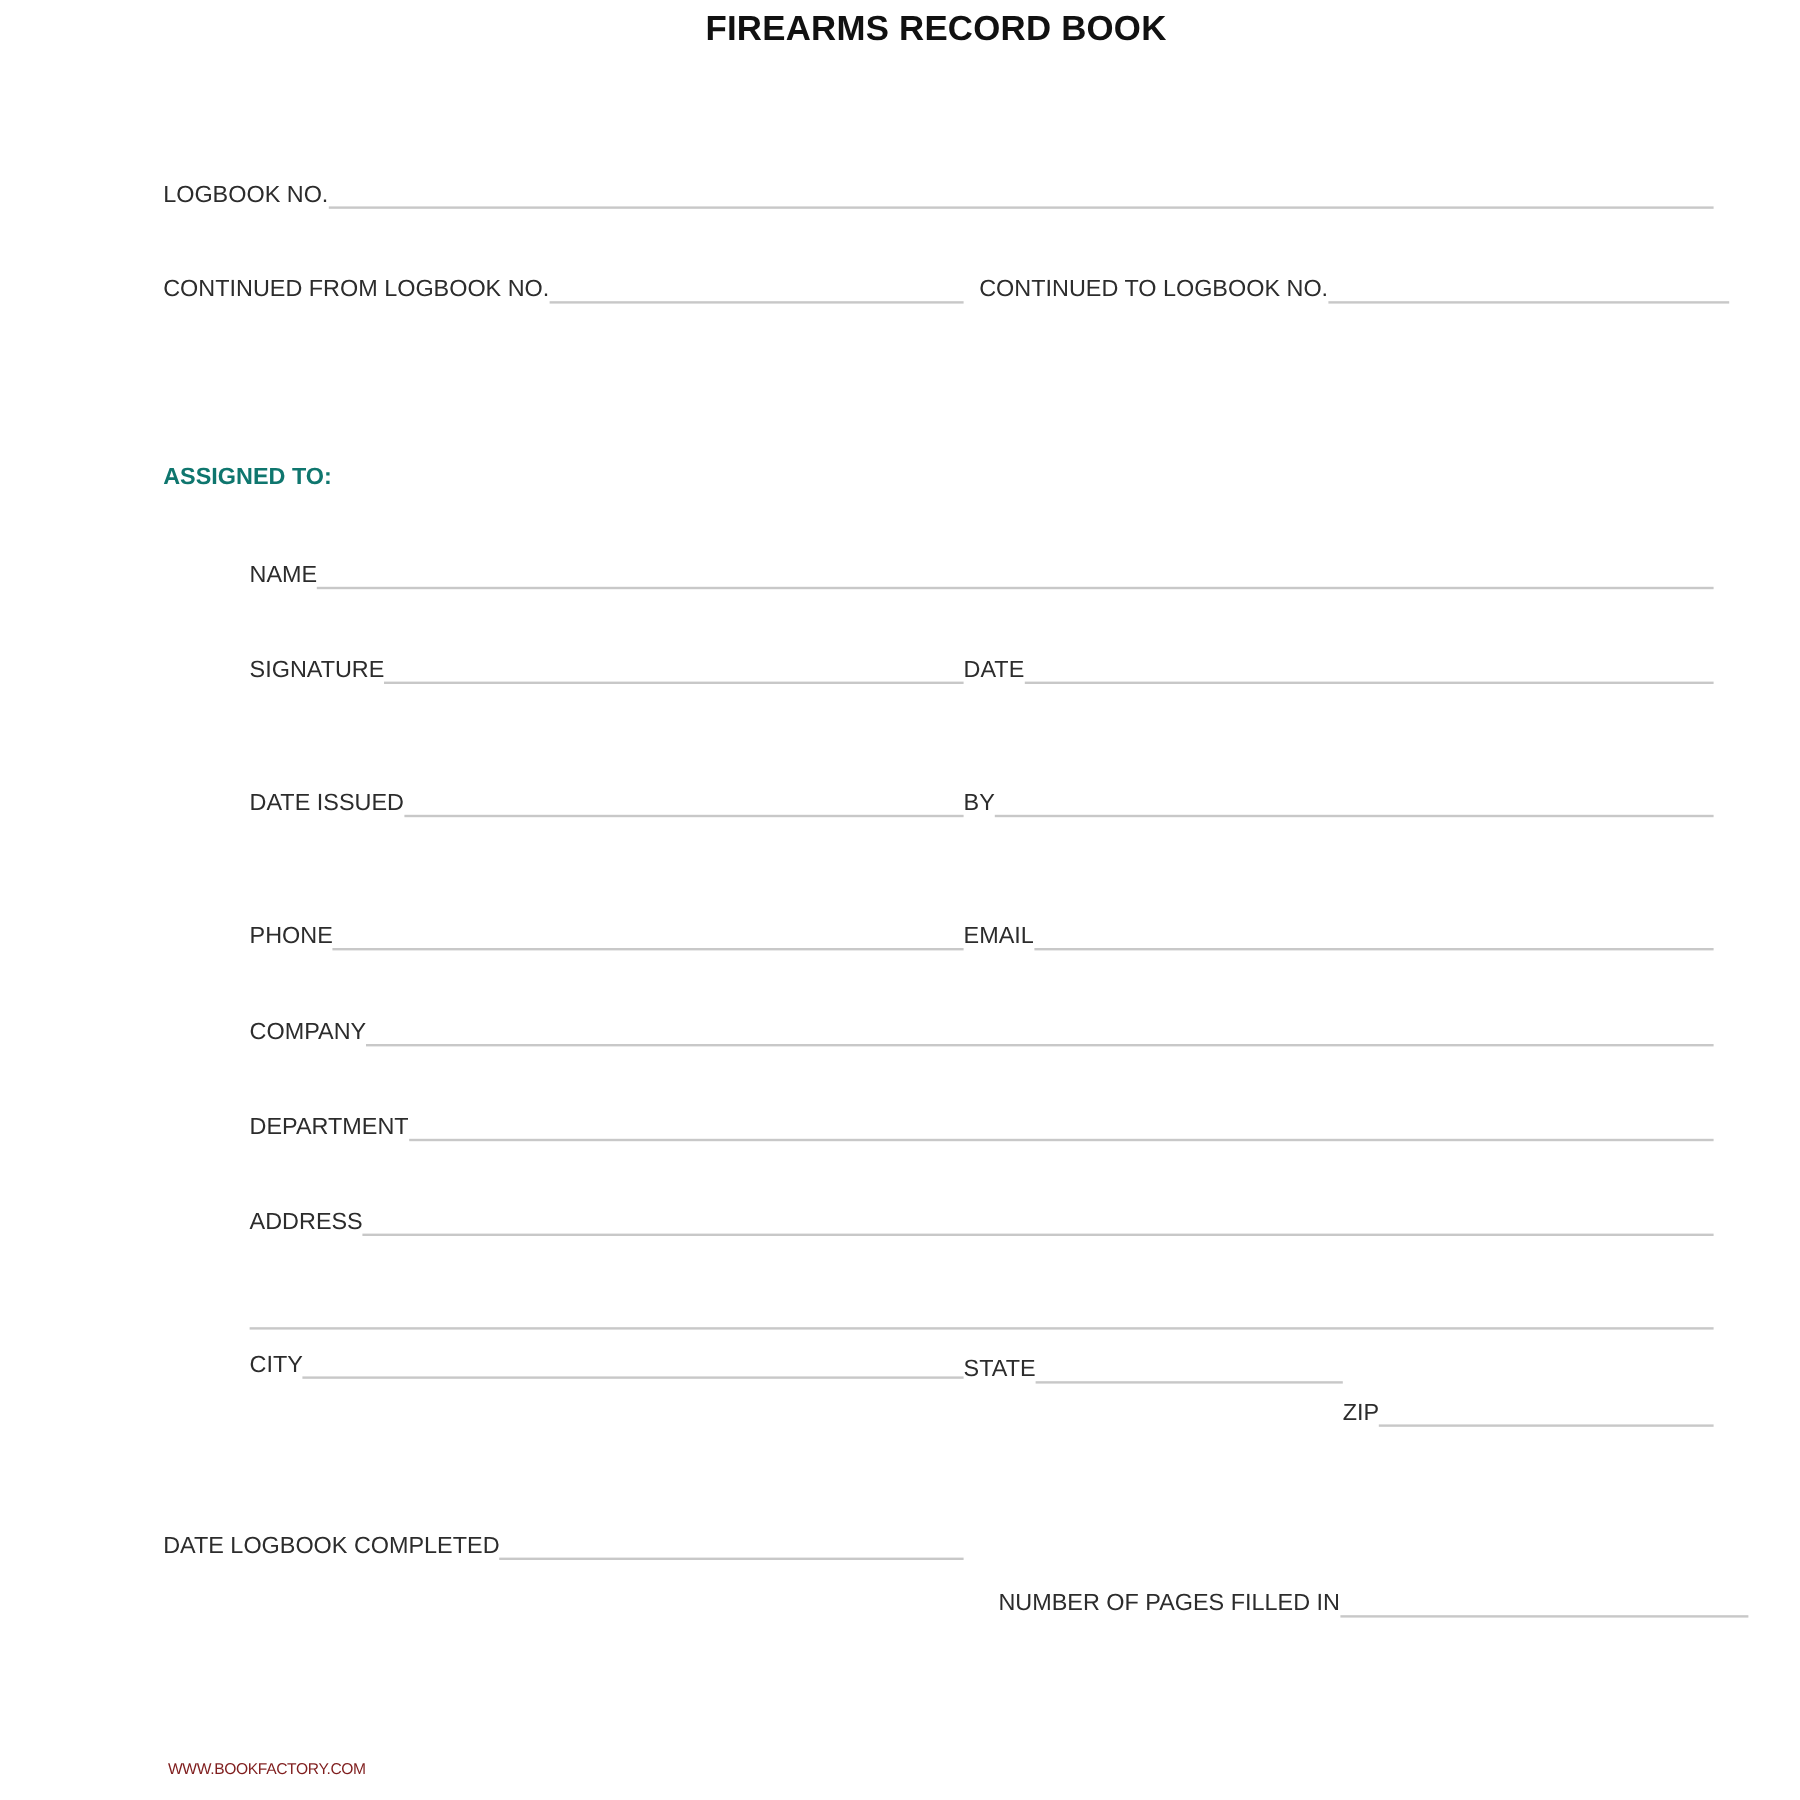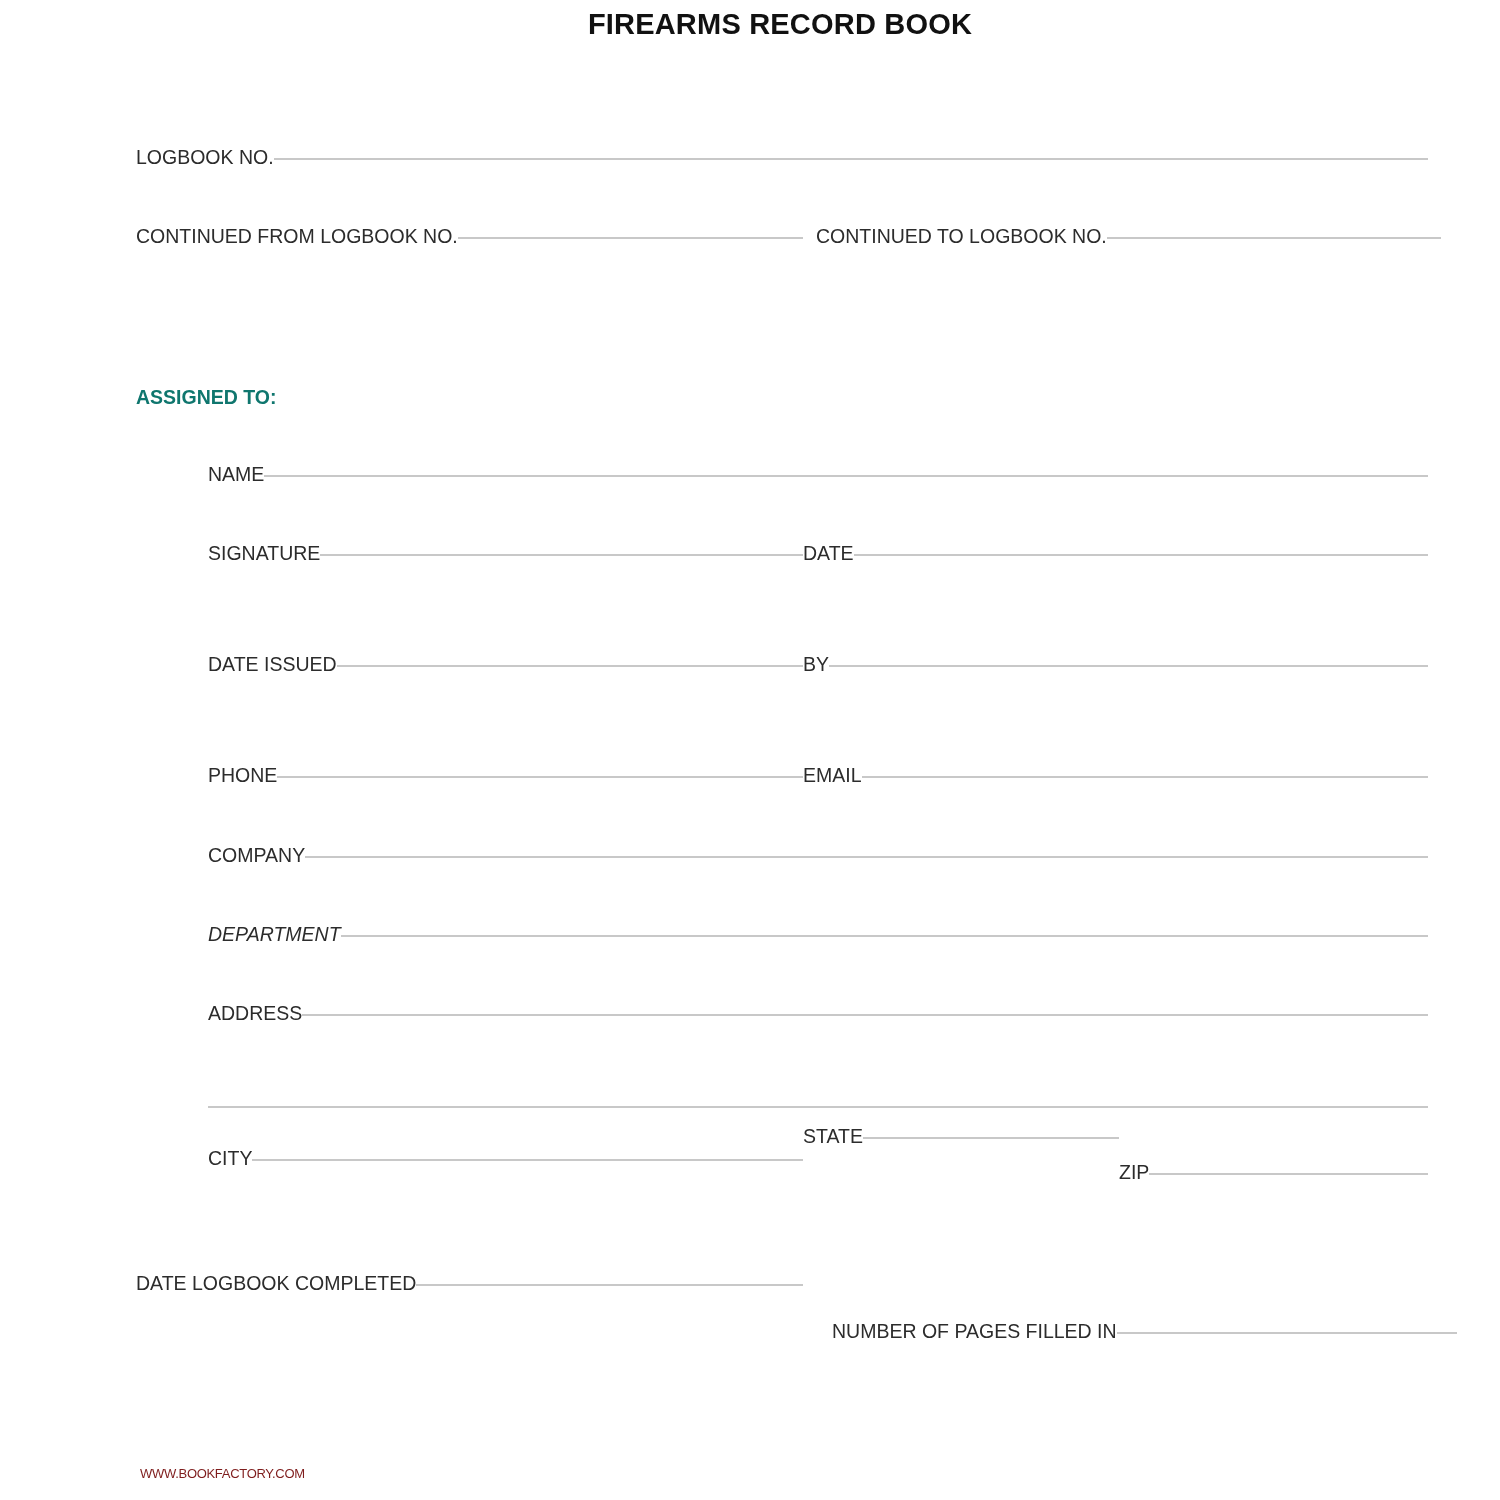--- a/index.html
+++ b/index.html
@@ -1,18 +1,18 @@
 <!DOCTYPE html>
 <html><head>
 <meta charset="utf-8">
 <style>
   html, body { margin: 0; padding: 0; background: #ffffff; }
   body { width: 1500px; height: 1500px; position: relative; overflow: hidden; font-family: "Liberation Sans", sans-serif; color: #2a2a2a; }
   .title { position: absolute; top: 8px; left: 0; width: 1560px; text-align: center; font-weight: bold; font-size: 29px; color: #111; letter-spacing: 0.2px; }
-  .field { position: absolute; display: flex; align-items: center; height: 30px; }
+  .field { position: absolute; display: flex; align-items: flex-end; height: 30px; }
   .label { font-size: 19.5px; white-space: nowrap; color: #2c2c2c; line-height: 1; padding-bottom: 2px; }
   .line { flex: 1; border-bottom: 2px solid #c8c8c8; height: 0; margin-bottom: 0; }
   .section { position: absolute; left: 136px; top: 386px; font-weight: bold; font-size: 19.5px; color: #0f766e; }
   .footer { position: absolute; left: 140px; top: 1466px; font-size: 13px; color: #7f1d1d; letter-spacing: -0.3px; }
   .blank-line { position: absolute; border-bottom: 2px solid #c8c8c8; height: 0; }
 </style>
 </head>
 <body>
 
 <div class="title">FIREARMS RECORD BOOK</div>
@@ -63,33 +63,33 @@
 <div class="field" style="left:803px; top:762px; width:625px;">
   <span class="label">EMAIL</span>
   <span class="line"></span>
 </div>
 
 <div class="field" style="left:208px; top:842px; width:1220px;">
   <span class="label">COMPANY</span>
   <span class="line"></span>
 </div>
 
-<div class="field" style="left:208px; top:921px; width:1220px;font-style:italic;">
+<div class="field" style="left:208px; top:921px; width:1220px;">
   <span class="label">DEPARTMENT</span>
   <span class="line"></span>
 </div>
 
 <div class="field" style="left:208px; top:1000px; width:1220px;">
   <span class="label">ADDRESS</span>
   <span class="line"></span>
 </div>
 
 <div class="blank-line" style="left:208px; top:1106px; width:1220px;"></div>
 
-<div class="field" style="left:208px; top:1145px; width:595px;">
+<div class="field" style="left:208px; top:1119px; width:595px;">
   <span class="label">CITY</span>
   <span class="line"></span>
 </div>
 <div class="field" style="left:803px; top:1123px; width:316px;">
   <span class="label">STATE</span>
   <span class="line"></span>
 </div>
 <div class="field" style="left:1119px; top:1159px; width:309px;">
   <span class="label">ZIP</span>
   <span class="line"></span>

